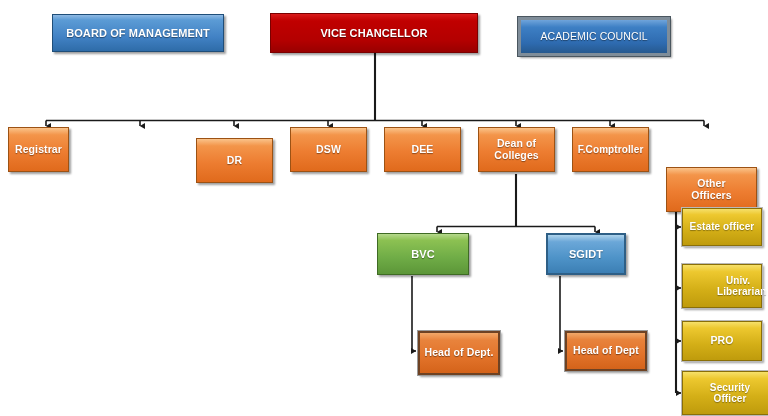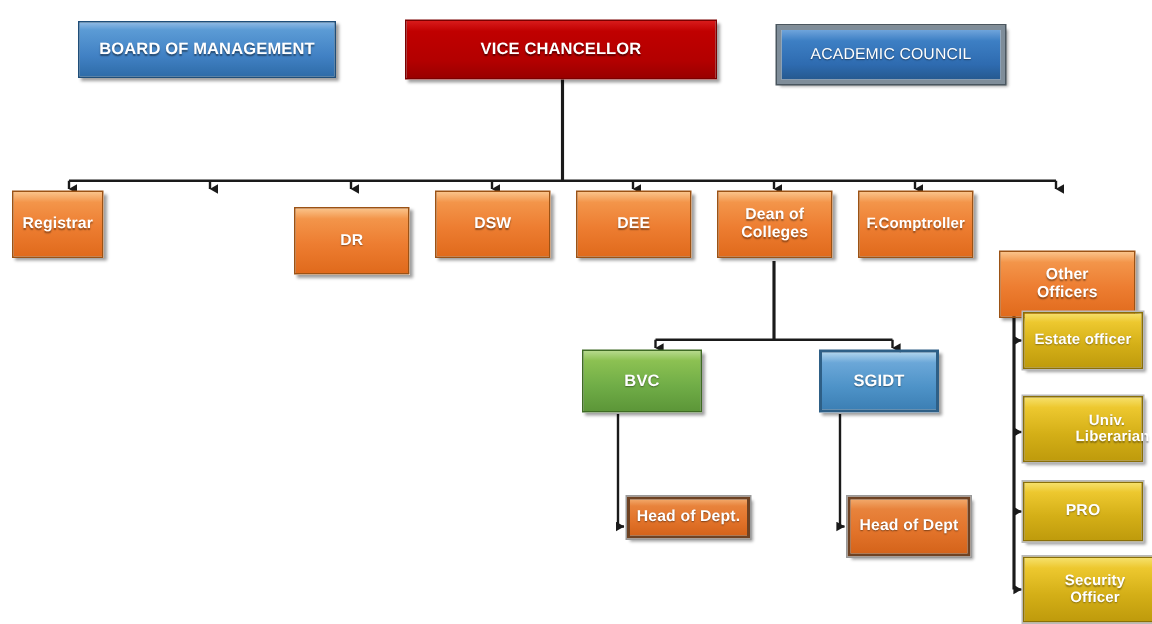--- a/index.html
+++ b/index.html
@@ -160,28 +160,28 @@
     <span class="lbl" style="white-space:pre-line;">DEE</span>
   </div>
   <div class="node v-orange" style="left:572px; top:127px; width:77px; height:45px; font-size:10px;">
     <span class="lbl" style="white-space:pre-line;">F.Comptroller</span>
   </div>
   <div class="node v-orange" style="left:666px; top:127px; width:91px; height:45px; font-size:10.5px;margin-top:40px;">
     <span class="lbl" style="white-space:pre-line;">Other
 Officers</span>
   </div>
 
-  <div class="node v-green" style="left:388px; top:233px; width:80px; height:42px; font-size:11px;">
+  <div class="node v-green" style="left:377px; top:233px; width:92px; height:42px; font-size:11px;">
     <span class="lbl">BVC</span>
   </div>
   <div class="node v-cyan" style="left:546px; top:233px; width:80px; height:42px; font-size:11px;">
     <span class="lbl">SGIDT</span>
   </div>
 
-  <div class="node v-orange-dark" style="left:418px; top:331px; width:82px; height:28px; font-size:10.5px;">
+  <div class="node v-orange-dark" style="left:418px; top:331px; width:82px; height:44px; font-size:10.5px;">
     <span class="lbl">Head of Dept.</span>
   </div>
   <div class="node v-orange-dark" style="left:565px; top:331px; width:82px; height:40px; font-size:10.5px;">
     <span class="lbl">Head of Dept</span>
   </div>
 
   <div class="node v-gold" style="left:682px; top:208px; width:80px; height:38px; font-size:10px;">
     <span class="lbl" style="white-space:pre-line;">Estate officer</span>
   </div>
   <div class="node v-gold" style="left:682px; top:264px; width:80px; height:44px; font-size:10px;padding-left:32px;">

